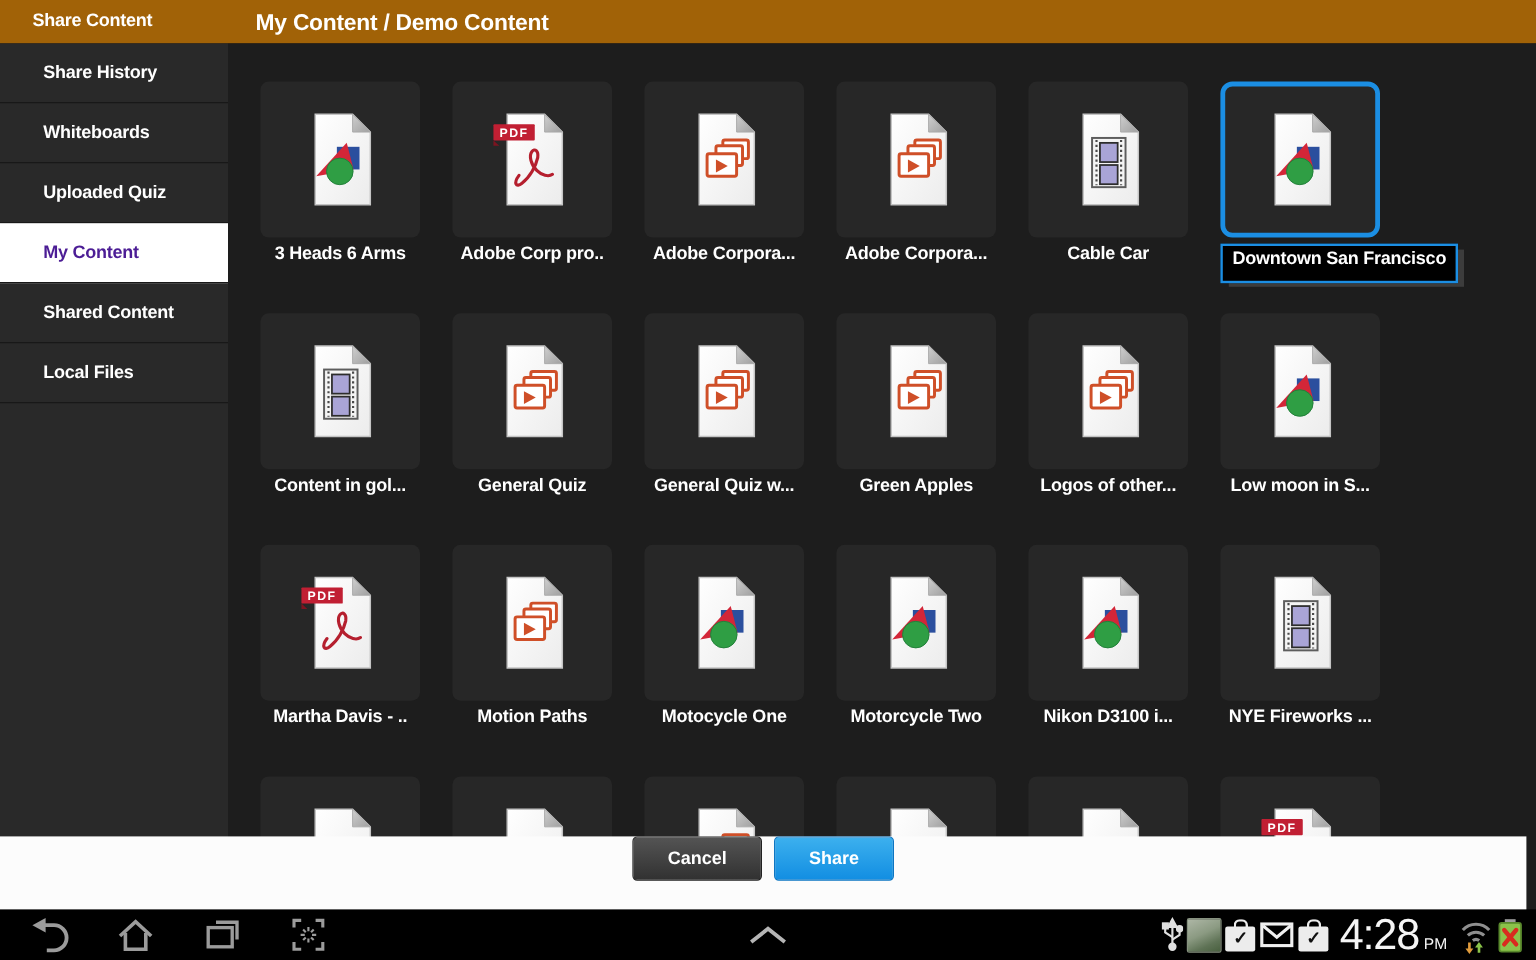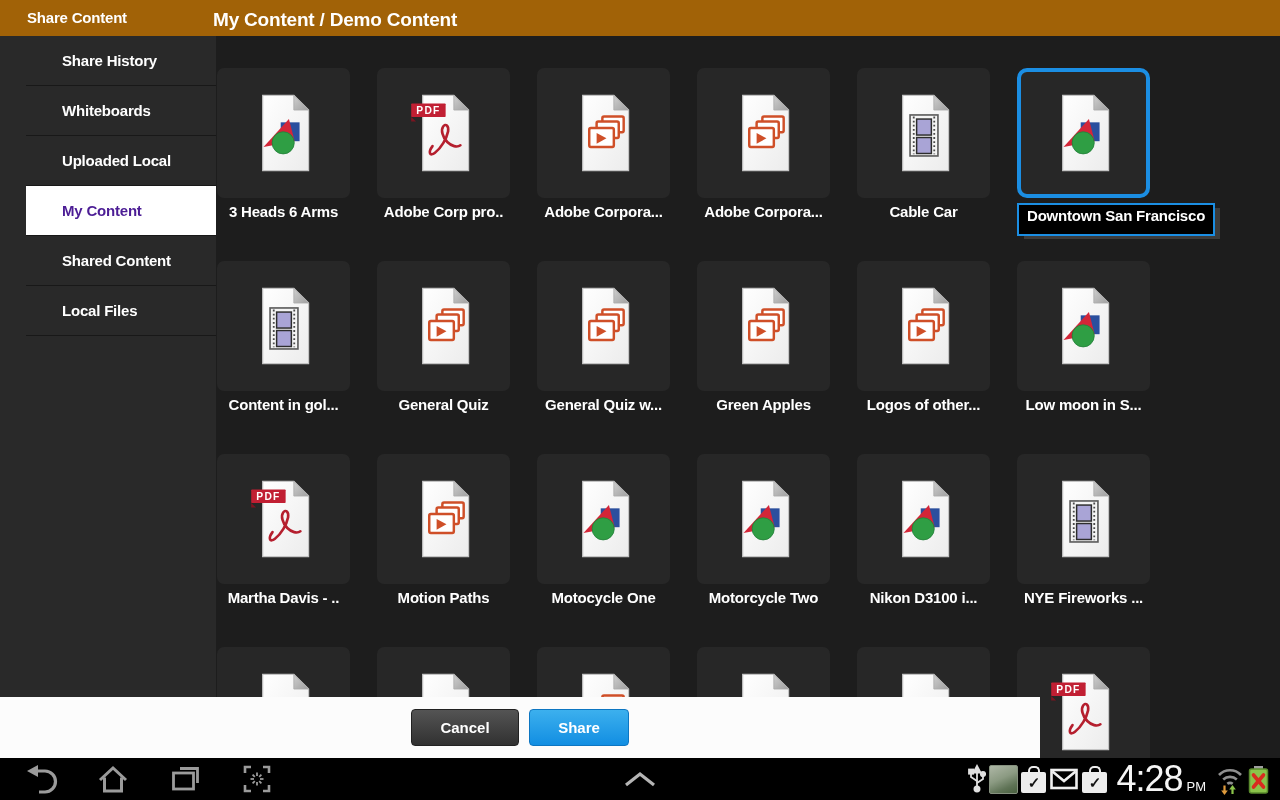--- a/index.html
+++ b/index.html
@@ -5,43 +5,43 @@
   html,body{margin:0;padding:0;width:1280px;height:800px;overflow:hidden;background:#000;
     font-family:"Liberation Sans",sans-serif;-webkit-font-smoothing:antialiased;}
   .stage{position:relative;width:1280px;height:800px;background:#000;}
 
   
   .topbar{position:absolute;left:0;top:0;width:1280px;height:36px;background:#a16207;z-index:6;}
   .app-title{position:absolute;left:27px;top:9px;color:#fff;font-weight:700;font-size:15px;letter-spacing:-0.2px;}
   .breadcrumb{position:absolute;left:213px;top:9px;color:#fff;font-weight:700;font-size:19px;letter-spacing:-0.2px;}
 
   
-  .sidebar{position:absolute;left:0;top:36px;width:190px;bottom:42px;background:#292929;z-index:5;padding-left:26px;}
+  .sidebar{position:absolute;left:0;top:36px;width:190px;bottom:42px;background:#292929;z-index:5;}
   .sidebar-item{height:49px;line-height:49px;padding-left:36px;color:#fff;font-weight:700;font-size:15px;
     letter-spacing:-0.2px;border-bottom:1px solid #181818;cursor:pointer;}
   .sidebar-item.selected{background:#fff;color:#4c1d95;}
 
   
   .content{position:absolute;left:190px;top:36px;right:0;bottom:42px;background:#1d1d1d;overflow:hidden;z-index:1;}
   .file-grid{position:absolute;left:27px;top:32px;display:grid;grid-template-columns:repeat(6,133px);
     column-gap:27px;row-gap:34px;}
   .cell{width:133px;position:relative;}
   .cell.selected{z-index:4;}
   .tile{width:133px;height:130px;background:#272727;border-radius:7px;display:flex;align-items:center;
     justify-content:center;box-sizing:border-box;cursor:pointer;}
   .cell.selected .tile{border:4px solid #1b8ee3;border-radius:10px;}
   .tile svg{width:82px;height:82px;display:block;}
   .label-row{margin-top:5px;height:24px;text-align:center;white-space:nowrap;overflow:visible;}
   .file-label{color:#fff;font-weight:700;font-size:15px;letter-spacing:-0.2px;}
   .cell.selected .file-label{display:inline-block;background:#000;border:2px solid #1b8ee3;
     padding:2px 8px 10px;box-shadow:6px 4px 0 -1px #3c3c3c;}
 
   
-  .footer{position:absolute;left:0;bottom:42px;width:1040px;height:61px;background:#fcfcfc;z-index:5;
-    display:flex;align-items:center;justify-content:center;}
+  .footer{position:absolute;left:0;bottom:42px;width:1272px;height:61px;background:#fcfcfc;z-index:5;
+    display:flex;justify-content:center;}
   .btn{height:37px;border-radius:4px;color:#fff;font-weight:700;font-size:15px;display:flex;
     align-items:center;justify-content:center;cursor:pointer;box-sizing:border-box;}
   .btn-cancel{width:108px;background:linear-gradient(#545454,#313131);border:1px solid #222;}
   .btn-share{width:100px;background:linear-gradient(#3cb0ee,#128ee2);border:1px solid #0d76c2;margin-left:10px;}
 
   
   .navbar{position:absolute;left:0;bottom:0;width:1280px;height:42px;background:#000;z-index:7;}
   .nav-left{position:absolute;left:22px;top:0;height:42px;display:flex;align-items:center;gap:38px;}
   .nav-icon{display:block;cursor:pointer;}
   .nav-center{position:absolute;left:620px;top:12px;cursor:pointer;}
@@ -81,21 +81,21 @@
   </div>
 
   <div class="sidebar">
       <div class="sidebar-item">
     <span>Share History</span>
   </div>
       <div class="sidebar-item">
     <span>Whiteboards</span>
   </div>
       <div class="sidebar-item">
-    <span>Uploaded Local</span>
+    <span>Uploaded Quiz</span>
   </div>
       <div class="sidebar-item selected">
     <span>My Content</span>
   </div>
       <div class="sidebar-item">
     <span>Shared Content</span>
   </div>
       <div class="sidebar-item">
     <span>Local Files</span>
   </div>

